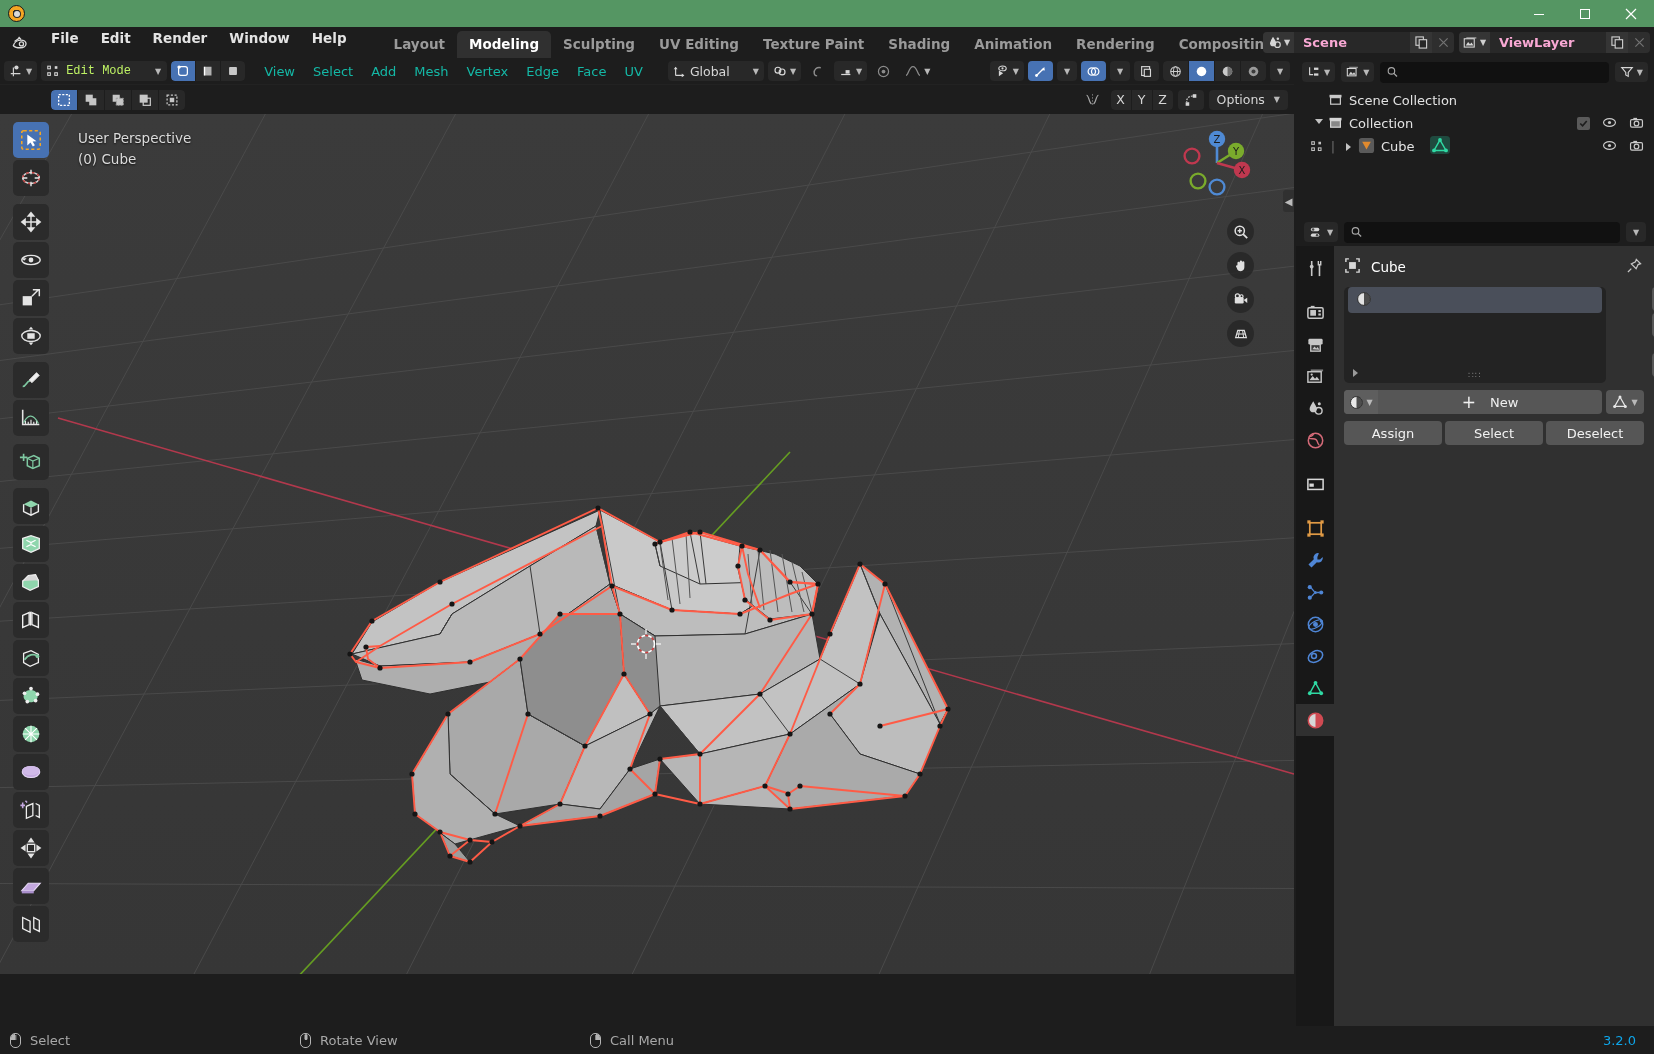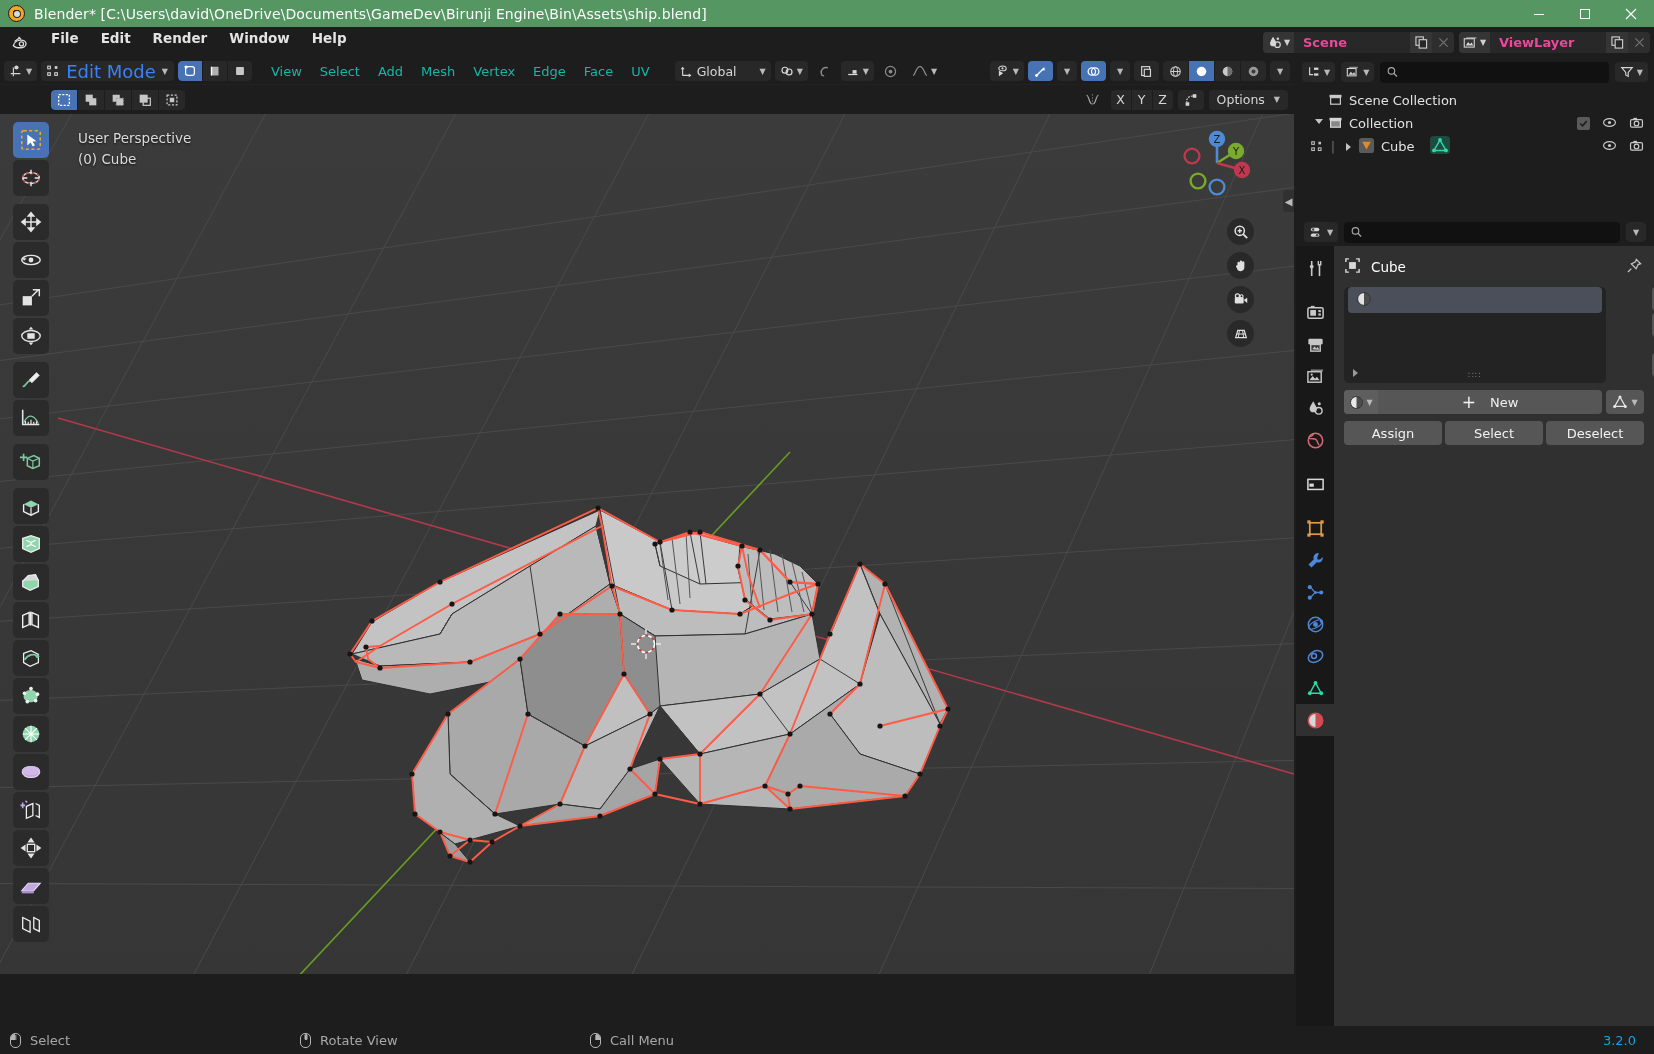--- a/index.html
+++ b/index.html
@@ -32,21 +32,21 @@
   .bl-logo{width:28px;height:31px;display:flex;align-items:center;justify-content:center;margin-left:6px;}
   .menu{display:flex;align-items:center;margin-left:6px;}
   .menu-item{padding:3px 11px;font-size:13.5px;color:#e3e3e3;border-radius:3px;}
   .wstabs{display:flex;align-items:flex-end;margin-left:24px;height:31px;}
   .wstab{padding:5px 12px 6px;font-size:13.5px;color:#9a9a9a;border-radius:5px 5px 0 0;white-space:nowrap;}
   .wstab.active{background:#303030;color:#ffffff;}
   .topbar-right{position:absolute;right:4px;top:0;height:31px;display:flex;align-items:center;gap:5px;}
   .idblock{display:flex;align-items:center;height:21px;border-radius:4px;overflow:hidden;background:#282828;}
   .id-icon{width:31px;height:21px;background:#353535;display:flex;align-items:center;justify-content:center;gap:2px;}
   .id-icon .chev{font-size:8px;color:#cfcfcf;}
-  .id-name{min-width:116px;padding:0 9px;height:21px;line-height:21px;background:#282828;font-size:13px;color:#ec4899;}
+  .id-name{min-width:116px;padding:0 9px;height:21px;line-height:21px;background:#282828;font-size:13px;color:#f9a8d4;}
   .id-btn{width:22px;height:21px;background:#353535;display:flex;align-items:center;justify-content:center;}
   .id-btn.dim{opacity:.45;}
   .topbar-fade{position:absolute;right:362px;top:0;width:30px;height:31px;
     background:linear-gradient(to right,rgba(29,29,29,0),#1d1d1d);}
 
   
   .main{position:absolute;top:58px;left:0;width:1654px;height:968px;}
 
   
   .viewport{position:absolute;left:0;top:0;width:1294px;height:916px;background:#303030;}
@@ -57,21 +57,21 @@
   .hbtn.on{background:#4772b3;color:#fff;}
   .hbtn.flat{background:transparent;}
   .hgroup{display:flex;border-radius:4px;overflow:hidden;gap:1px;}
   .hgroup .hbtn{border-radius:0;}
   .hgroup .hbtn:first-child{border-radius:4px 0 0 4px;}
   .hgroup .hbtn:last-child{border-radius:0 4px 4px 0;}
   .vp-menu{display:flex;align-items:center;margin-left:6px;}
   .vp-menu span{padding:2px 9px;font-size:13px;color:#14b8a6;border-radius:3px;}
   .mode-sel{height:20px;background:#282828;border-radius:4px;display:flex;align-items:center;
     gap:6px;padding:0 6px 0 5px;min-width:126px;}
-  .mode-sel .lbl{font-size:18px;color:#3b82f6;flex:1;}
+  .mode-sel .lbl{font-size:12px;color:#bef264;flex:1;font-family:Liberation Mono, monospace;}
   .chev{font-size:8px;color:#b9b9b9;}
   .sep{width:8px;}
 
   .vp-canvas{position:absolute;left:0;top:56px;width:1294px;height:860px;overflow:hidden;background:#393939;}
   .grid-svg{position:absolute;left:0;top:0;}
   .vp-info{position:absolute;left:78px;top:14px;font-size:13.5px;color:#dcdcdc;line-height:21px;
     text-shadow:0 1px 2px rgba(0,0,0,.75);}
 
   
   .toolbar{position:absolute;left:13px;top:8px;width:36px;display:flex;flex-direction:column;gap:2px;z-index:6;}
@@ -150,21 +150,20 @@
 </style>
 </head>
 <body>
 
 <div class="app">
 
   <div class="titlebar">
     <div class="tb-logo">
         <i></i>
       </div>
-    <div class="tb-title">Blender* [C:\Users\david\OneDrive\Documents\GameDev\Birunji Engine\Bin\Assets\ship.blend]</div>
     <div class="tb-ctrls">
       <div class="tb-btn">
         <svg width="12" height="12" viewBox="0 0 12 12">
             <rect x="1" y="6" width="10" height="1" fill="#fff"></rect>
           </svg>
       </div>
       <div class="tb-btn">
         <svg width="12" height="12" viewBox="0 0 12 12">
             <rect x="1.5" y="1.5" width="9" height="9" fill="none" stroke="#fff" stroke-width="1"></rect>
           </svg>
@@ -184,20 +183,32 @@
         <circle cx="13.2" cy="13.8" r="2.6" fill="none" stroke="#dcdcdc" stroke-width="1.6"></circle>
         <path d="M4.5 10.8 L11 6.2 M9.6 5 L12.6 8.2" stroke="#dcdcdc" stroke-width="1.7" fill="none"></path>
       </svg>
     </div>
     <div class="menu">
       <div class="menu-item">File</div>
       <div class="menu-item">Edit</div>
       <div class="menu-item">Render</div>
       <div class="menu-item">Window</div>
       <div class="menu-item">Help</div>
+    </div>
+    <div class="wstabs">
+      <div class="wstab">Layout</div>
+      <div class="wstab active">Modeling</div>
+      <div class="wstab">Sculpting</div>
+      <div class="wstab">UV Editing</div>
+      <div class="wstab">Texture Paint</div>
+      <div class="wstab">Shading</div>
+      <div class="wstab">Animation</div>
+      <div class="wstab">Rendering</div>
+      <div class="wstab">Compositing</div>
+      <div class="wstab">Geome</div>
     </div>
     <div class="topbar-fade"></div>
 
     <div class="topbar-right">
       <div class="idblock">
         <div class="id-icon">
           <svg width="15" height="15" viewBox="0 0 18 18">
             <path d="M7.2 2.2 C5.2 6 3.6 8 3.6 10.4 a3.8 3.8 0 0 0 7.5 0 c0-2.4-1.8-4.5-3.9-8.2z" fill="#d6d6d6"></path>
             <circle cx="13" cy="4.6" r="1.5" fill="#d6d6d6"></circle>
             <circle cx="12.6" cy="11.6" r="3.3" fill="none" stroke="#d6d6d6" stroke-width="1.4"></circle>

